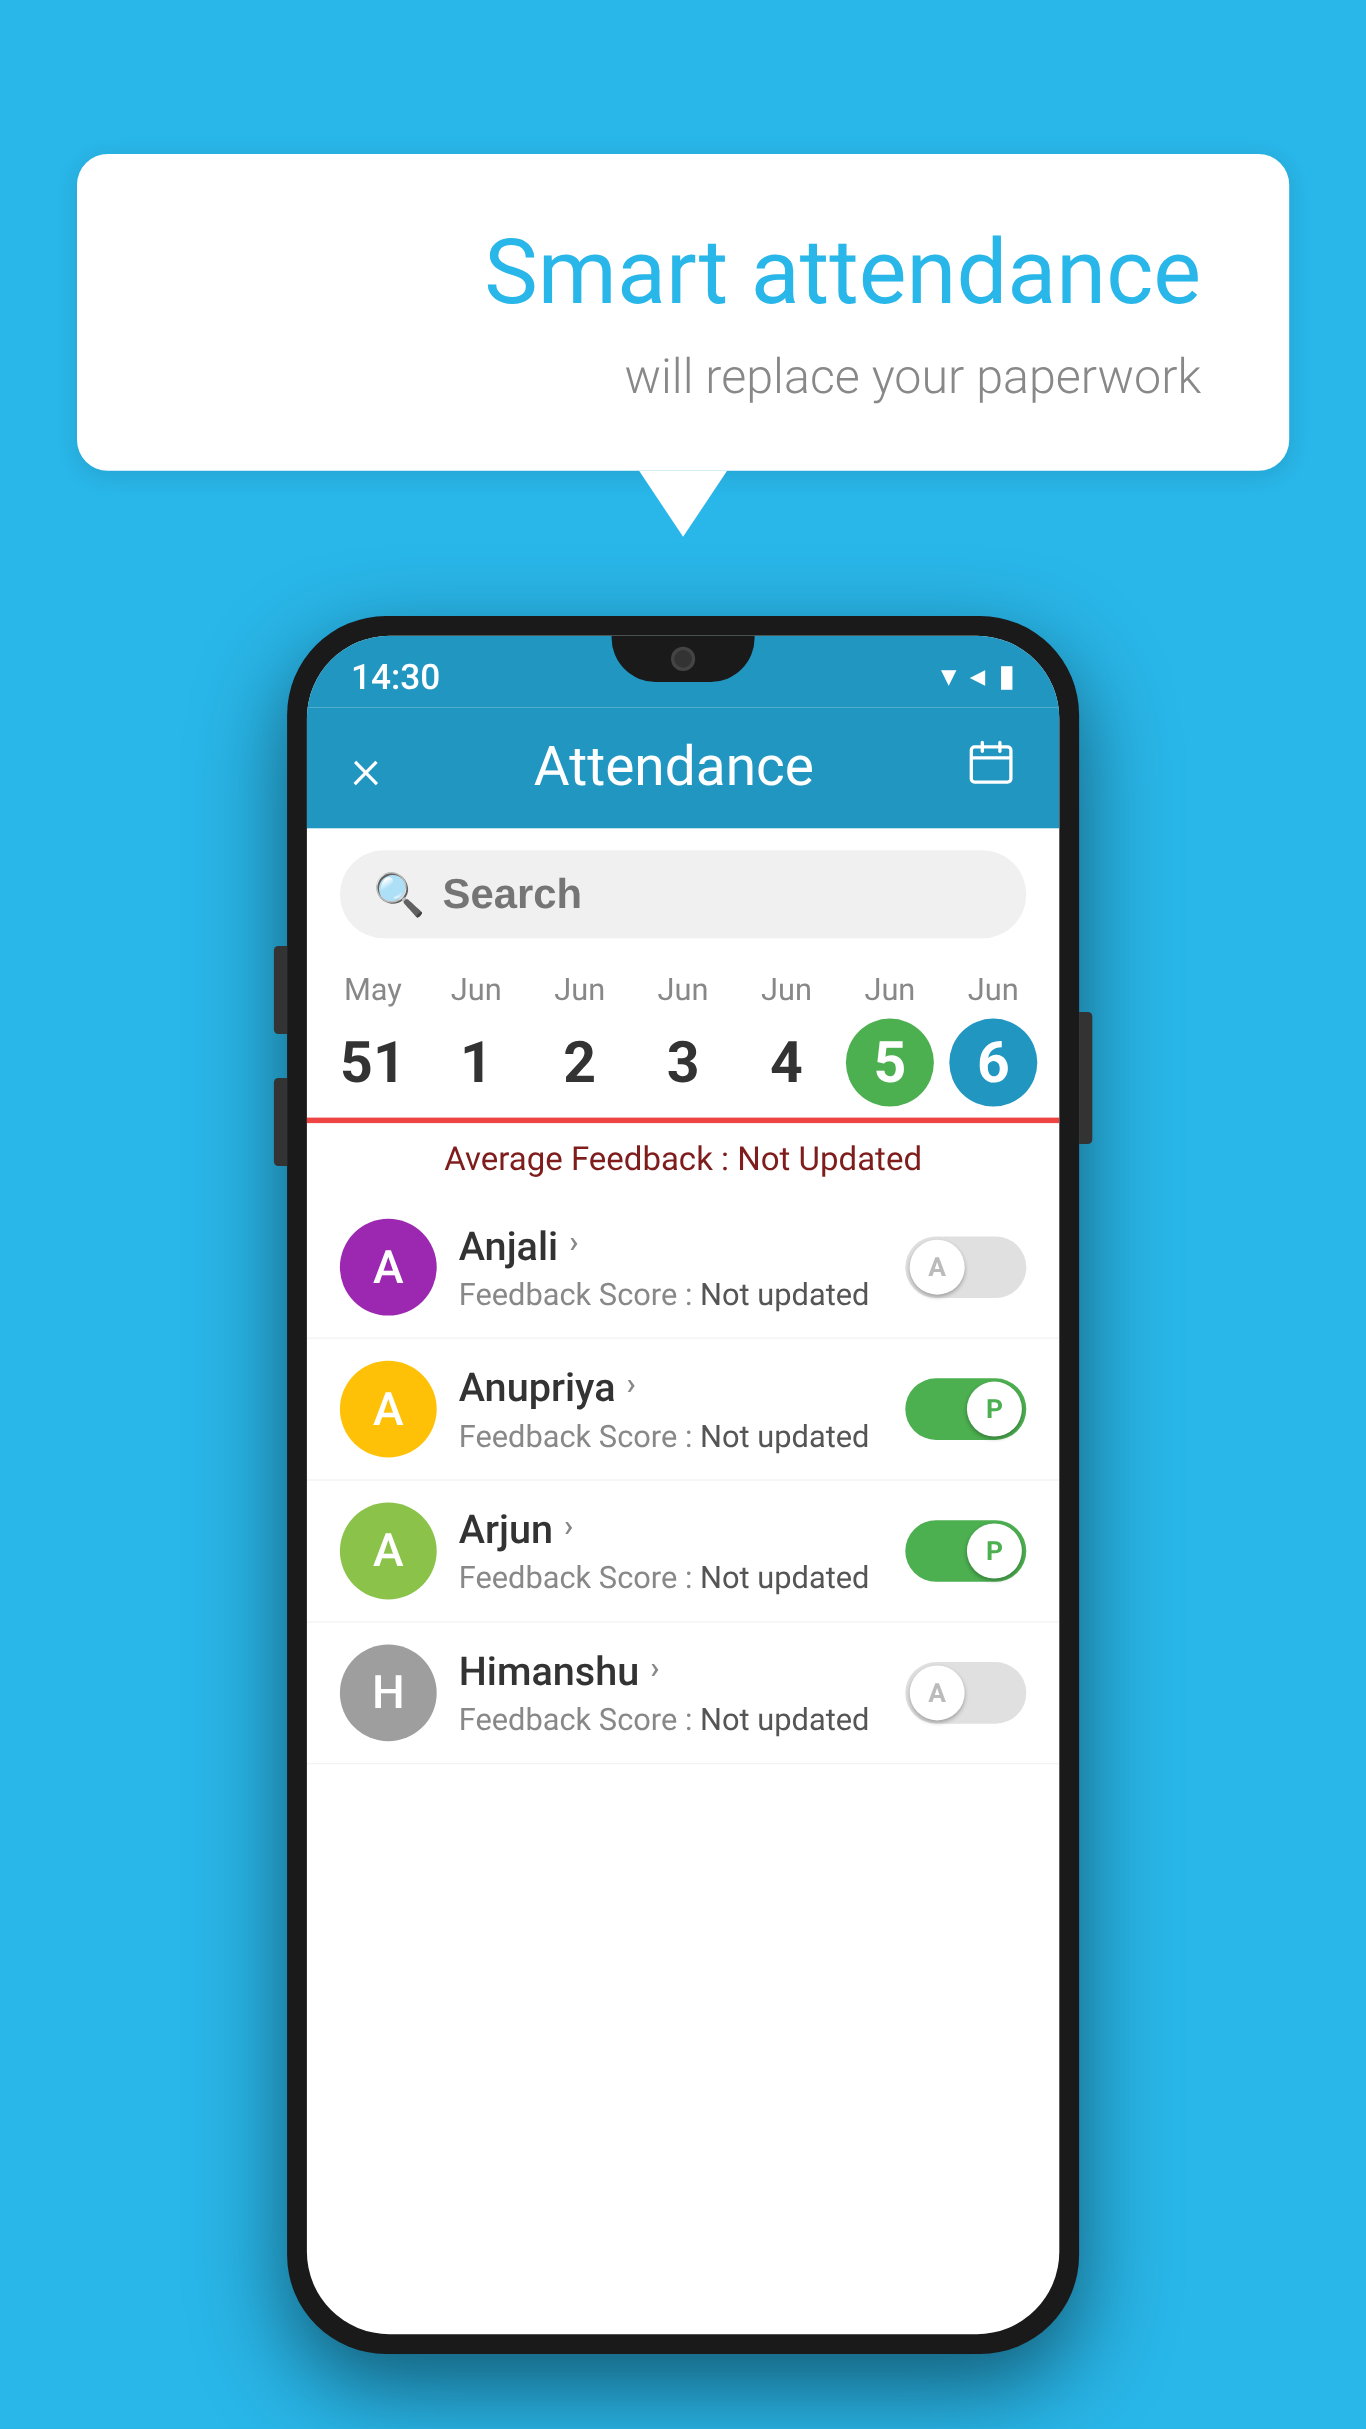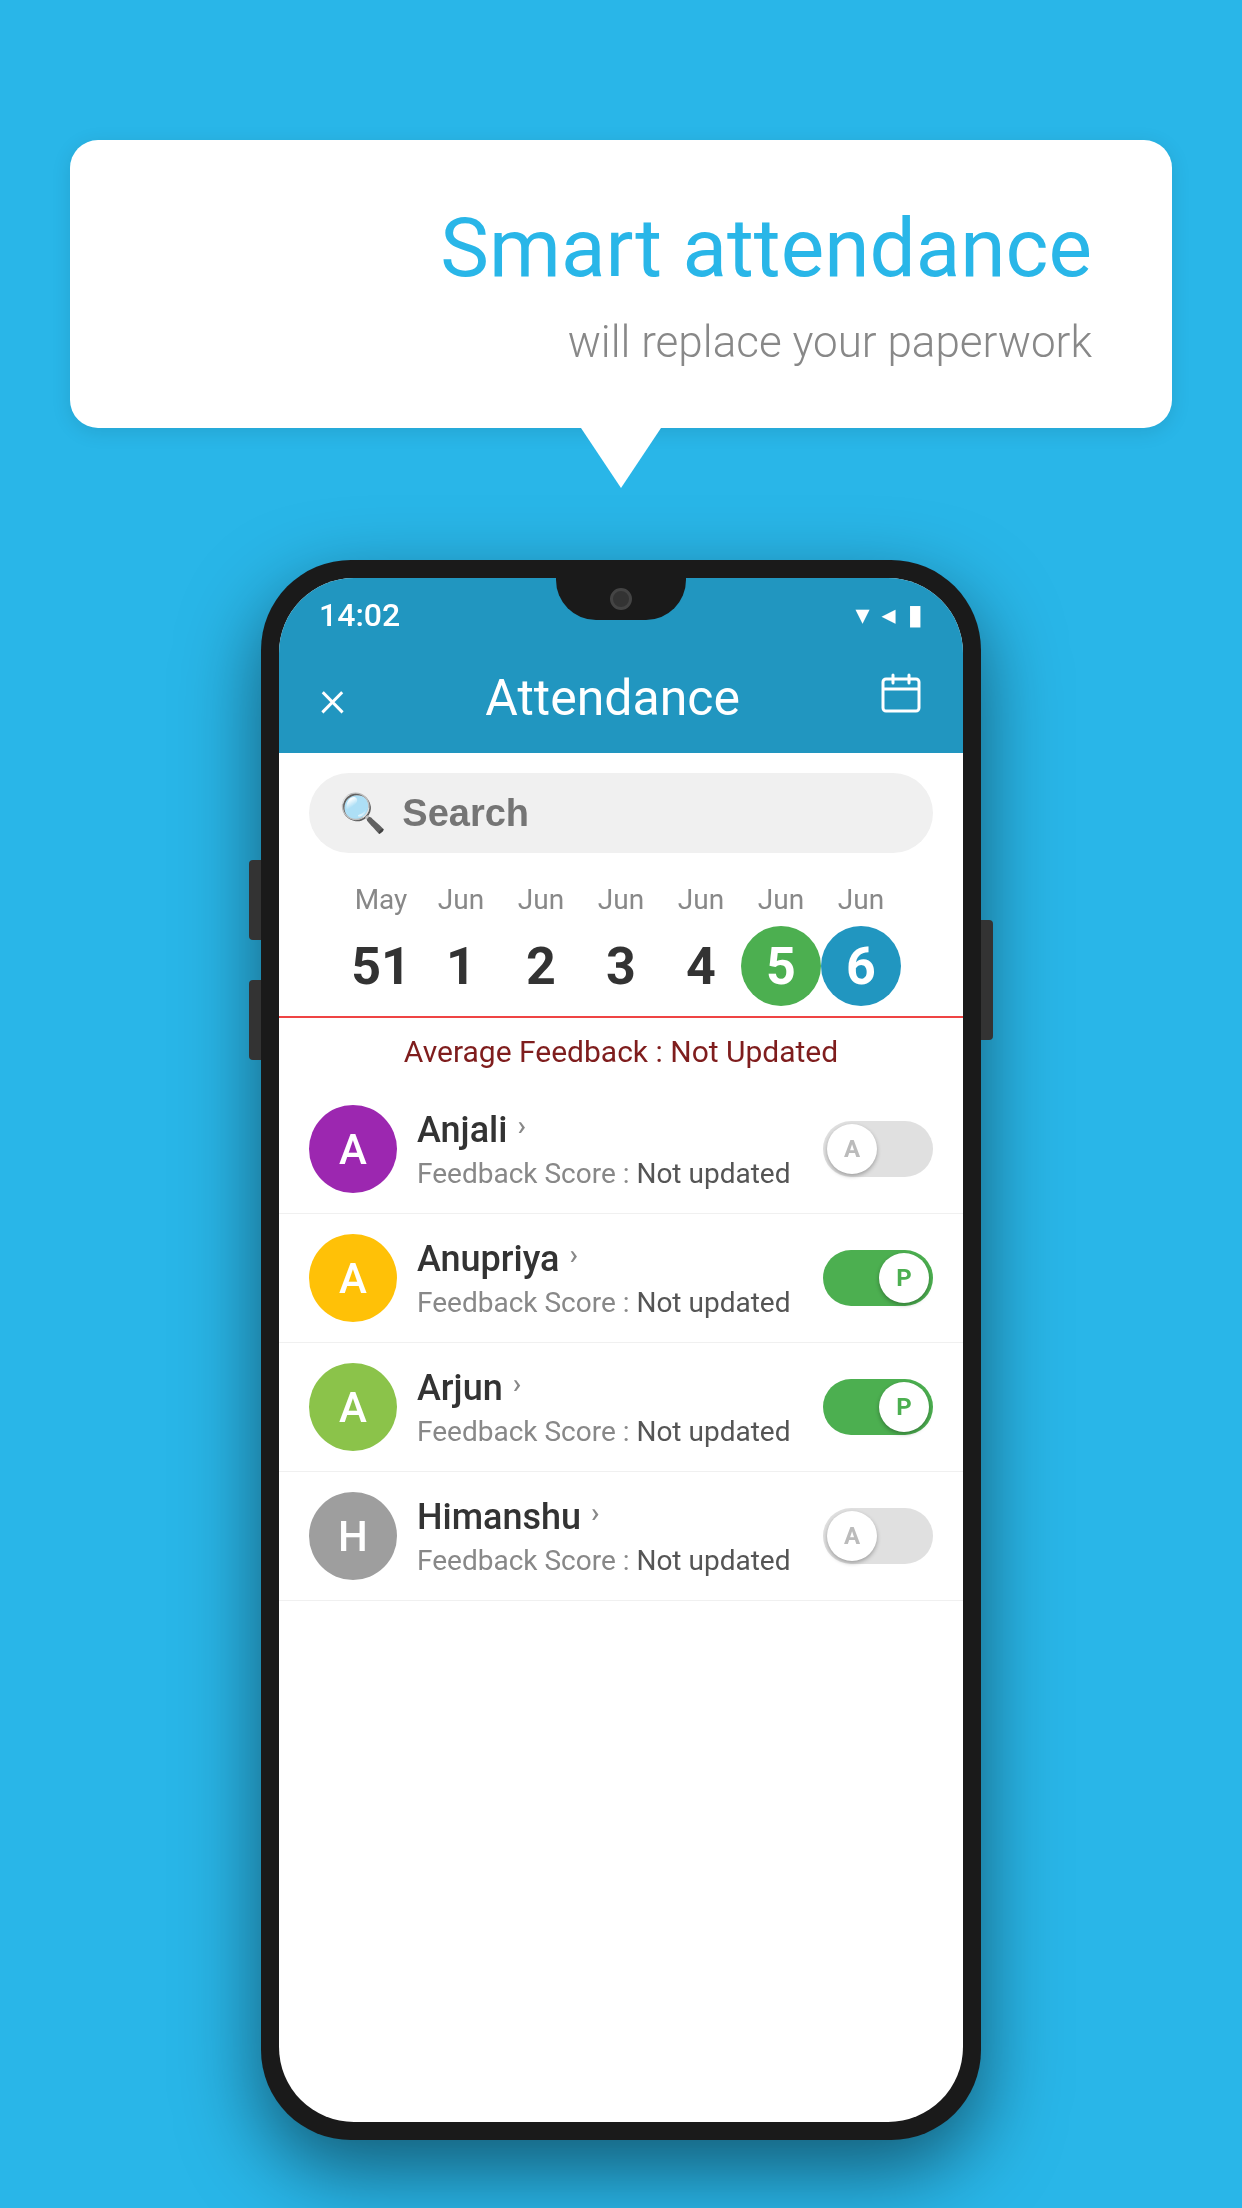--- a/index.html
+++ b/index.html
@@ -188,23 +188,23 @@
       outline: none;
       font-size: 38px;
       color: #888;
       flex: 1;
       font-weight: bold;
     }
 
     
     .calendar-row {
       display: flex;
-      justify-content: center;
+      justify-content: space-between;
       padding: 10px 20px;
-      border-bottom: 2px solid #ef4444;
+      border-bottom: 5px solid #ef4444;
     }
 
     .calendar-day {
       display: flex;
       flex-direction: column;
       align-items: center;
       gap: 10px;
     }
 
     .day-month {
@@ -420,21 +420,21 @@
     <div class="phone-side-btn-vol2"></div>
     <div class="phone-side-btn-pwr"></div>
 
     <div class="phone-inner">
 
       <div class="phone-notch">
         <div class="phone-camera"></div>
       </div>
 
       <div class="status-bar">
-        <span class="status-time">14:02</span>
+        <span class="status-time">14:30</span>
         <div class="status-icons">
           <span class="status-icon">▾</span>
           <span class="status-icon">◂</span>
           <span class="status-icon">▮</span>
         </div>
       </div>
 
       <div class="app-bar">
         <span class="close-btn">×</span>
         <span class="app-bar-title">Attendance</span>

